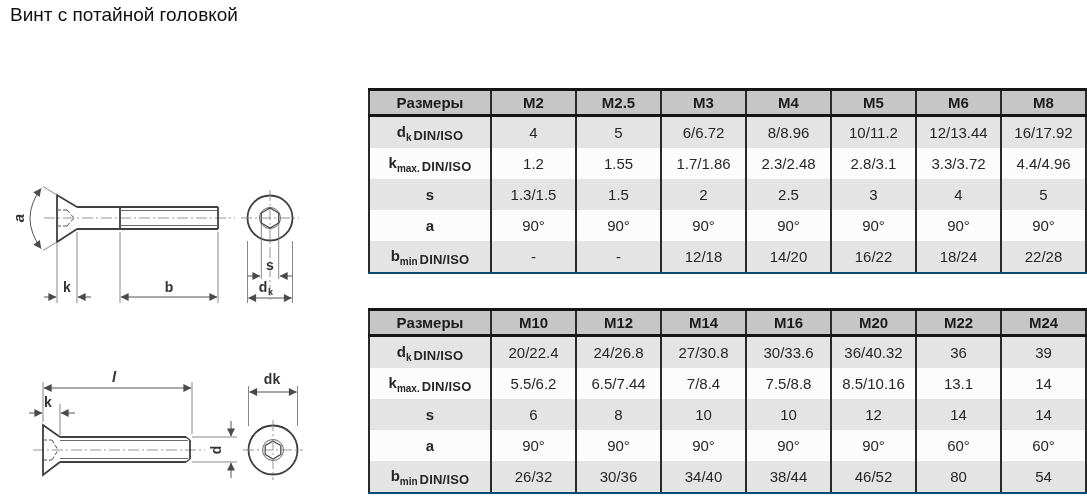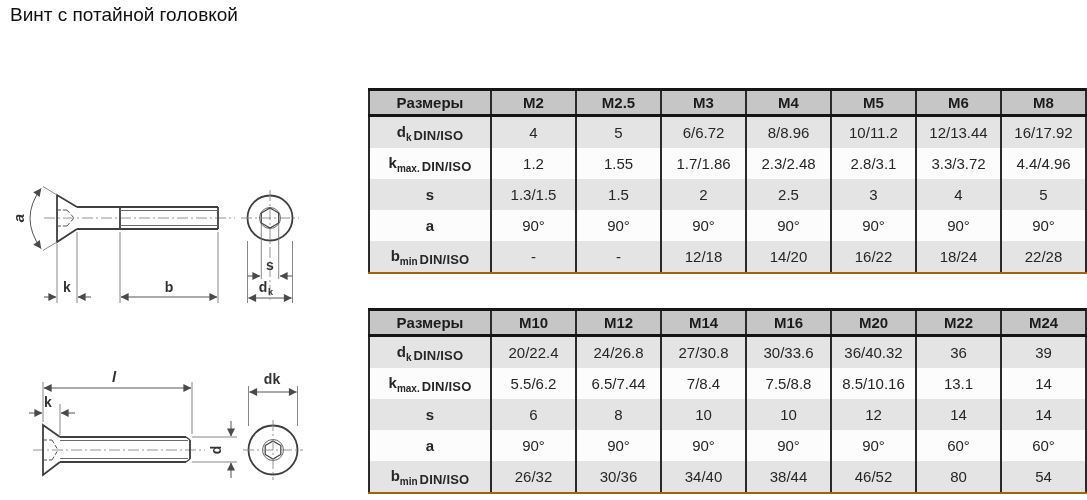--- a/index.html
+++ b/index.html
@@ -22,21 +22,21 @@
     padding:0;color:var(--text);font-size:15px;overflow:hidden;white-space:nowrap;
   }
   .spec-table th:last-child,.spec-table td:last-child{border-right:2px solid var(--border);}
   .spec-table thead th{
     background:var(--header-bg);height:23px;font-weight:bold;color:#1c1c1c;
     border-top:3px solid #151515;border-bottom:3px solid #151515;font-size:15px;
   }
   .spec-table tbody td{height:31px;}
   .spec-table tbody tr.band{background:var(--band);}
   .spec-table tbody tr.plain{background:var(--plain);}
-  .spec-table tbody tr:last-child td{border-bottom:2px solid #a16207;}
+  .spec-table tbody tr:last-child td{border-bottom:2px solid #0c4a6e;}
   .lbl-base{font-weight:bold;font-size:15px;}
   .lbl-base sub{font-size:10px;font-weight:bold;}
   .lbl-suffix{font-size:13px;font-weight:bold;margin-left:2px;vertical-align:-3px;letter-spacing:0.2px;}
   .drawing{position:absolute;left:0;}
   #drawing-top{top:158px;}
   #drawing-bottom{top:350px;}
   svg text{font-family:"Liberation Sans",sans-serif;fill:#333;}
   .dimtxt{font-size:14px;font-weight:600;}
   .dimtxt-i{font-size:15px;font-weight:600;font-style:italic;}
   .outline{stroke:#3f3f3f;stroke-width:1.8;fill:none;stroke-linejoin:miter;}

